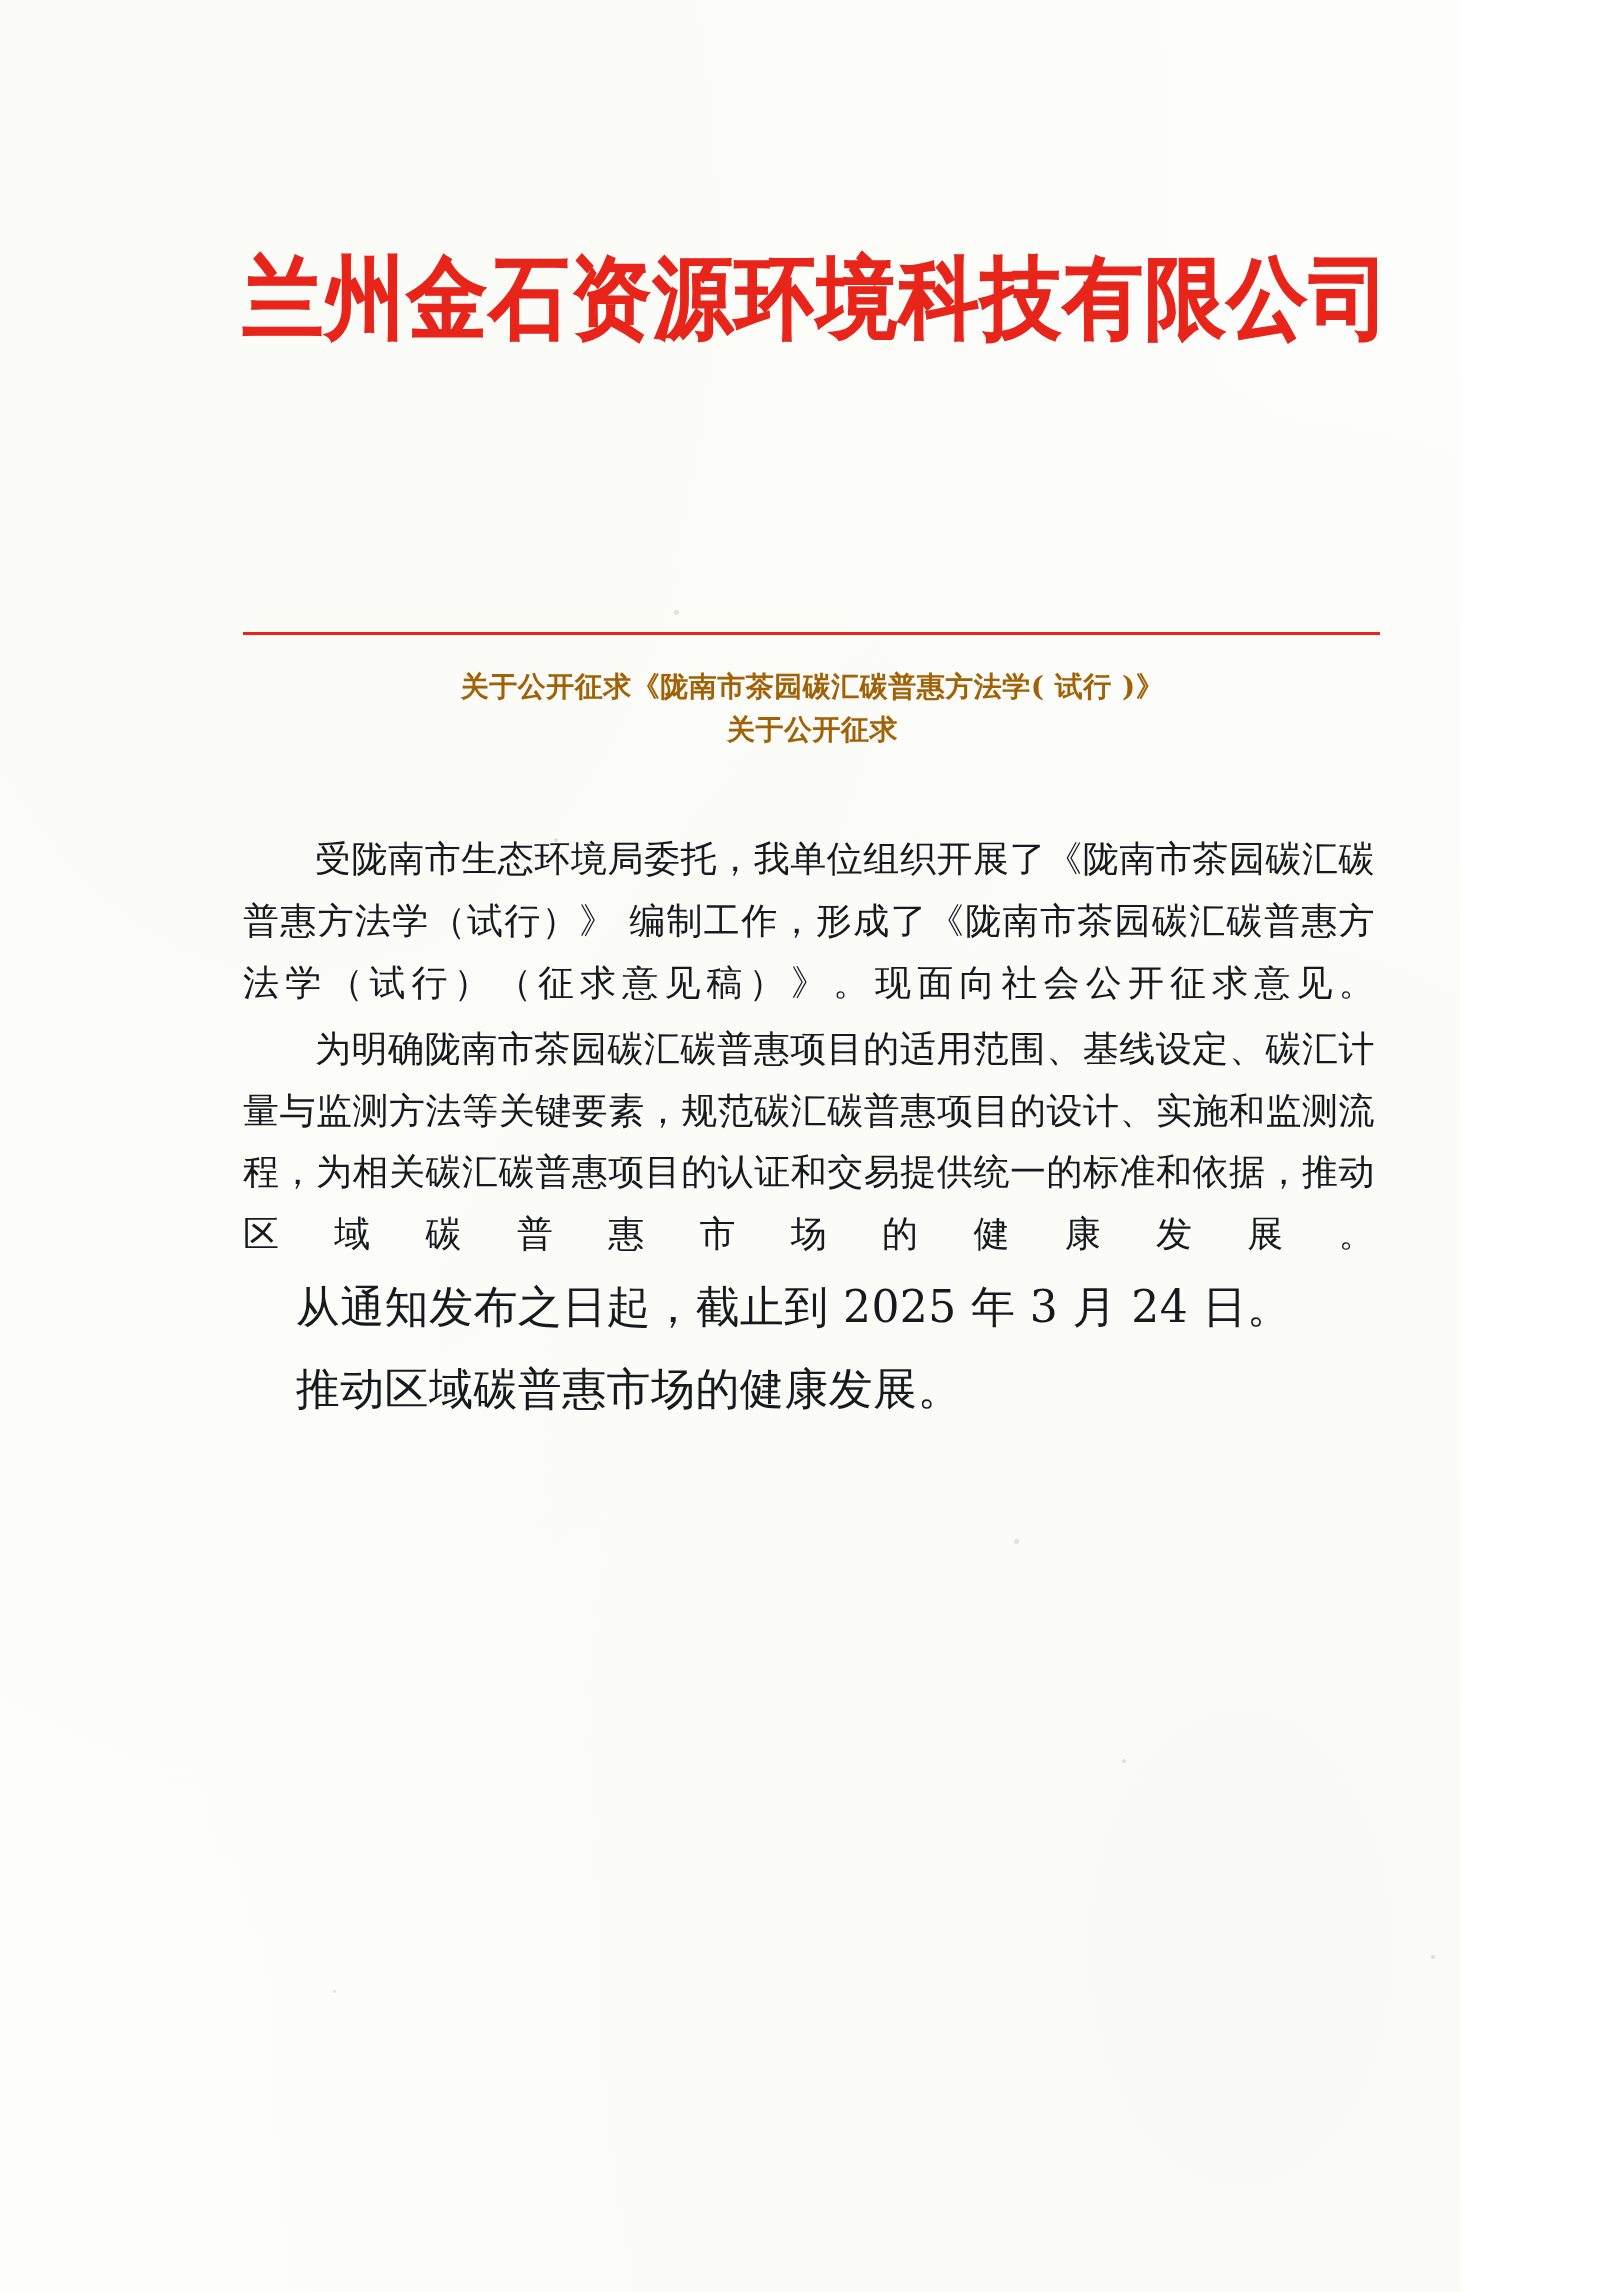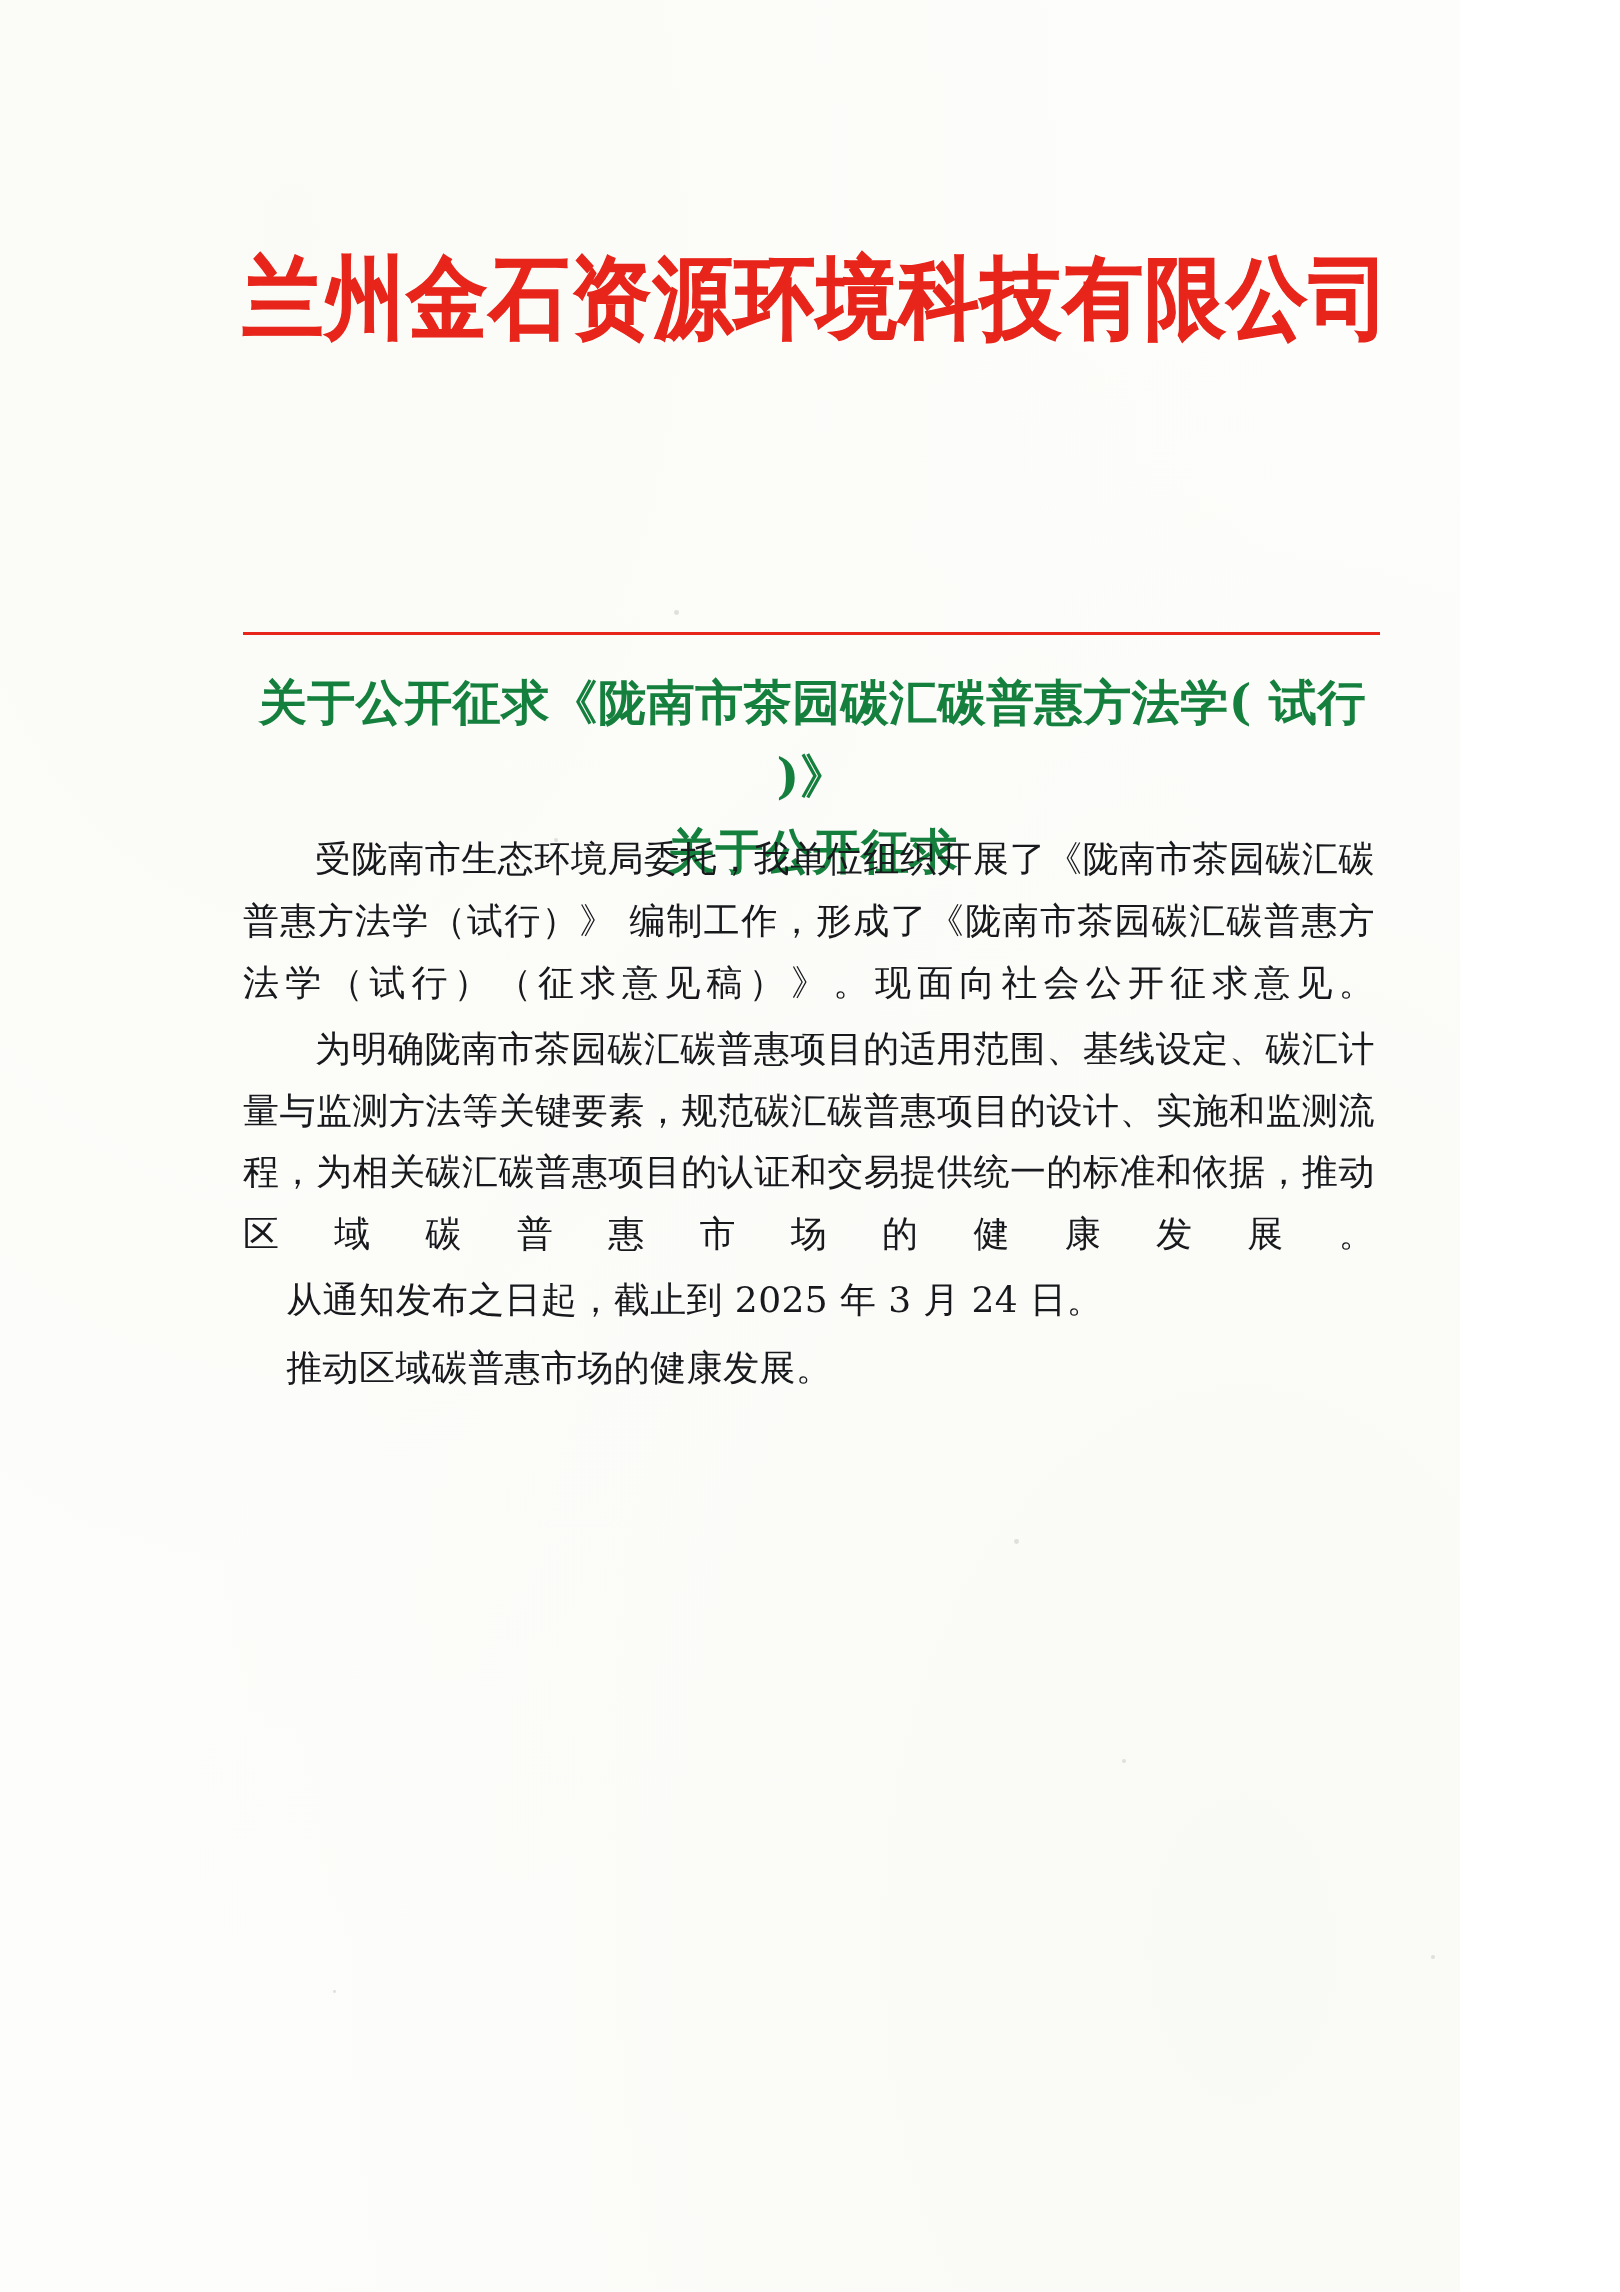--- a/index.html
+++ b/index.html
@@ -74,24 +74,24 @@
   }
 
   
   .doc-title {
     position: absolute;
     left: 5.9px;
     top: 665px;
     width: 1127px;
     text-align: center;
     font-weight: 700;
-    font-size: 48px;
+    font-size: 28px;
     line-height: 1.55;
     letter-spacing: 0.5px;
-    color: #15803d;
+    color: #a16207;
     font-family: "DejaVu Serif", "Liberation Serif", serif;
   }
   .doc-title .l1 { display: block; }
   .doc-title .l2 { display: block; }
 
   
   .body-block {
     position: absolute;
     left: 0px;
     top: 828px;
@@ -114,21 +114,21 @@
     margin: 21.6px 0 9.8px 0;
     font-size: 37px;
     font-weight: 700;
     line-height: 1.5;
     text-indent: 1.2em;
     letter-spacing: 1px;
     color: #15171b;
   }
   p.plain {
     margin: 0 0 5.9px 0;
-    font-size: 36px;
+    font-size: 44px;
     line-height: 1.72;
     text-indent: 1.2em;
     color: #17191d;
     letter-spacing: 0.4px;
   }
 
   
   .speck {
     position: absolute;
     background: #c9c9c4;

